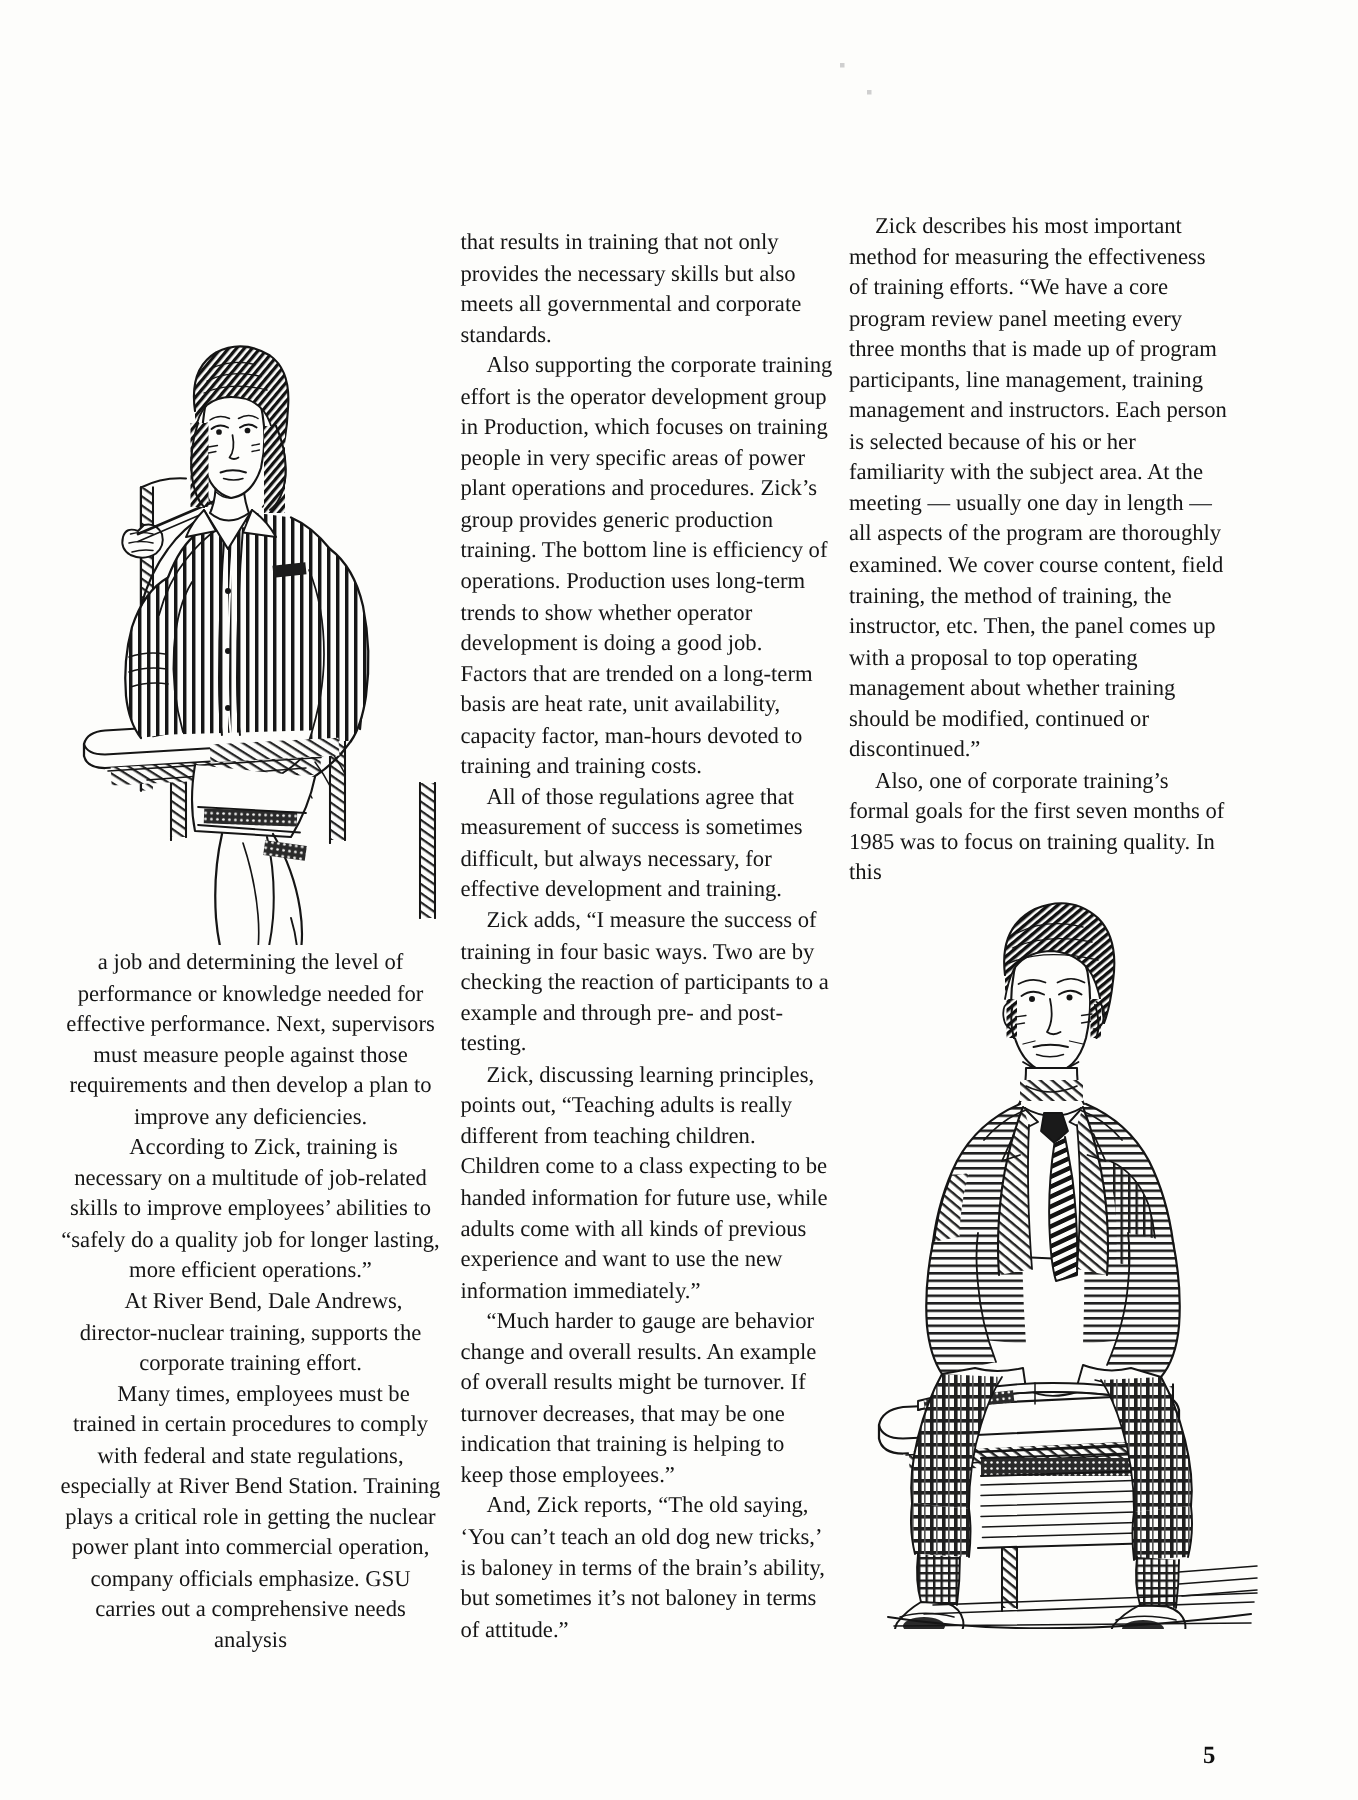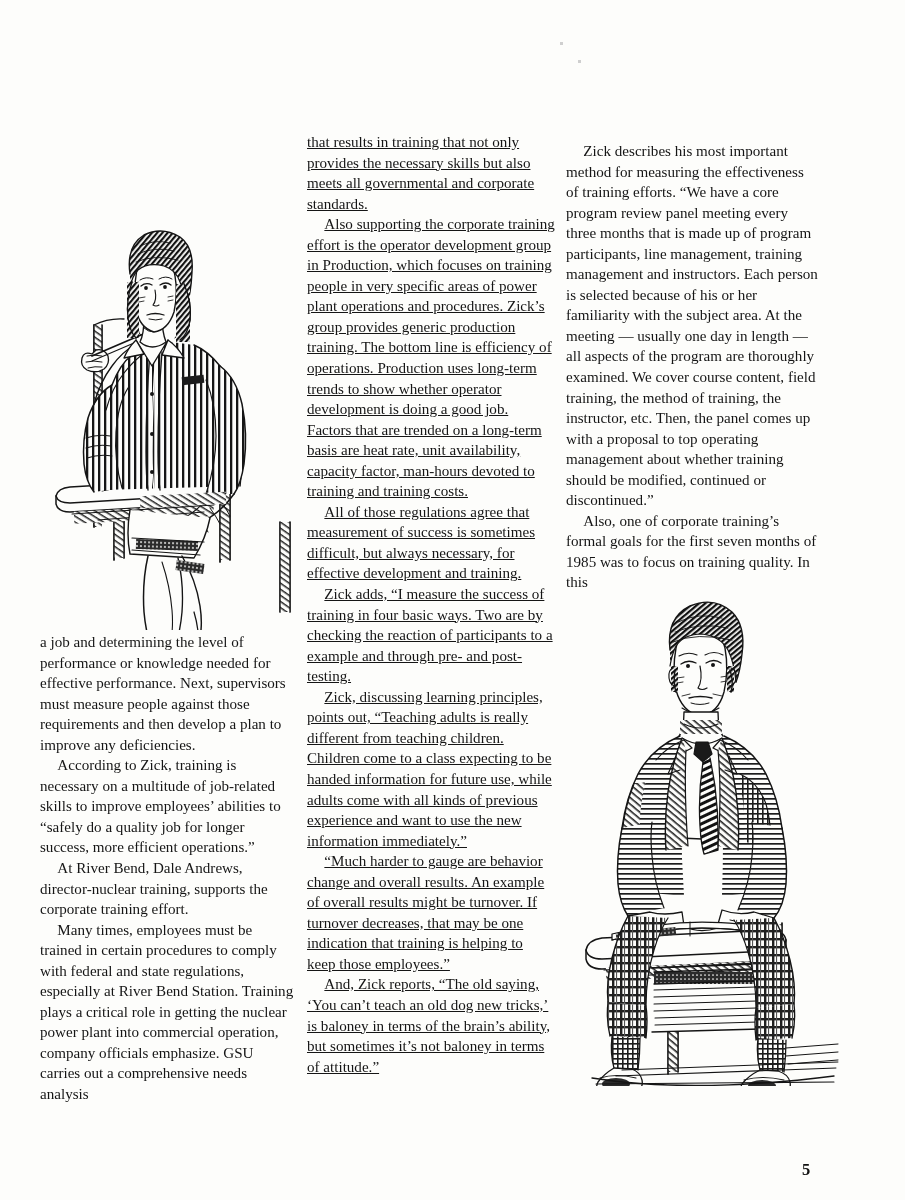--- a/index.html
+++ b/index.html
@@ -26,22 +26,22 @@
     text-align: left;
     color: #151515;
     -webkit-font-smoothing: antialiased;
   }
   .col p {
     margin: 0;
     text-indent: 1.15em;
   }
   .col p.noindent { text-indent: 0; }
 
-  #col-left   { left: 40px;  top: 632px; width: 254px; }
-  #col-mid    { left: 307px; top: 132px; width: 248px; text-decoration: underline; }
+  #col-left   { left: 40px;  top: 632px; width: 254px; text-align: center; }
+  #col-mid    { left: 307px; top: 152px; width: 248px; }
   #col-right  { left: 566px; top: 141px; width: 254px; }
 
   
   .folio {
     position: absolute;
     left: 802px;
     top: 1160px;
     font-size: 16.5px;
     font-weight: bold;
     font-family: "Liberation Serif", "DejaVu Serif", serif;
@@ -494,21 +494,21 @@
           <path d="M44 498 L264 490"></path>
           <path d="M50 492 L266 484"></path>
         </g>
         <path d="M214 470 L266 466 M214 478 L266 474 M216 486 L266 482" stroke-width="1"></path>
       </g>
     </svg>
   </div>
 
   <div class="col" id="col-left">
     <p class="noindent">a job and determining the level of performance or knowledge needed for effective performance. Next, supervisors must measure people against those requirements and then develop a plan to improve any deficiencies.</p>
-    <p>According to Zick, training is necessary on a multitude of job-related skills to improve employees’ abilities to “safely do a quality job for longer success, more efficient operations.”</p>
+    <p>According to Zick, training is necessary on a multitude of job-related skills to improve employees’ abilities to “safely do a quality job for longer lasting, more efficient operations.”</p>
     <p>At River Bend, Dale Andrews, director-nuclear training, supports the corporate training effort.</p>
     <p>Many times, employees must be trained in certain procedures to comply with federal and state regulations, especially at River Bend Station. Training plays a critical role in getting the nuclear power plant into commercial operation, company officials emphasize. GSU carries out a comprehensive needs analysis</p>
   </div>
 
   <div class="col" id="col-mid">
     <p class="noindent">that results in training that not only provides the necessary skills but also meets all governmental and corporate standards.</p>
     <p>Also supporting the corporate training effort is the operator development group in Production, which focuses on training people in very specific areas of power plant operations and procedures. Zick’s group provides generic production training. The bottom line is efficiency of operations. Production uses long-term trends to show whether operator development is doing a good job. Factors that are trended on a long-term basis are heat rate, unit availability, capacity factor, man-hours devoted to training and training costs.</p>
     <p>All of those regulations agree that measurement of success is sometimes difficult, but always necessary, for effective development and training.</p>
     <p>Zick adds, “I measure the success of training in four basic ways. Two are by checking the reaction of participants to a example and through pre- and post-testing.</p>
     <p>Zick, discussing learning principles, points out, “Teaching adults is really different from teaching children. Children come to a class expecting to be handed information for future use, while adults come with all kinds of previous experience and want to use the new information immediately.”</p>

